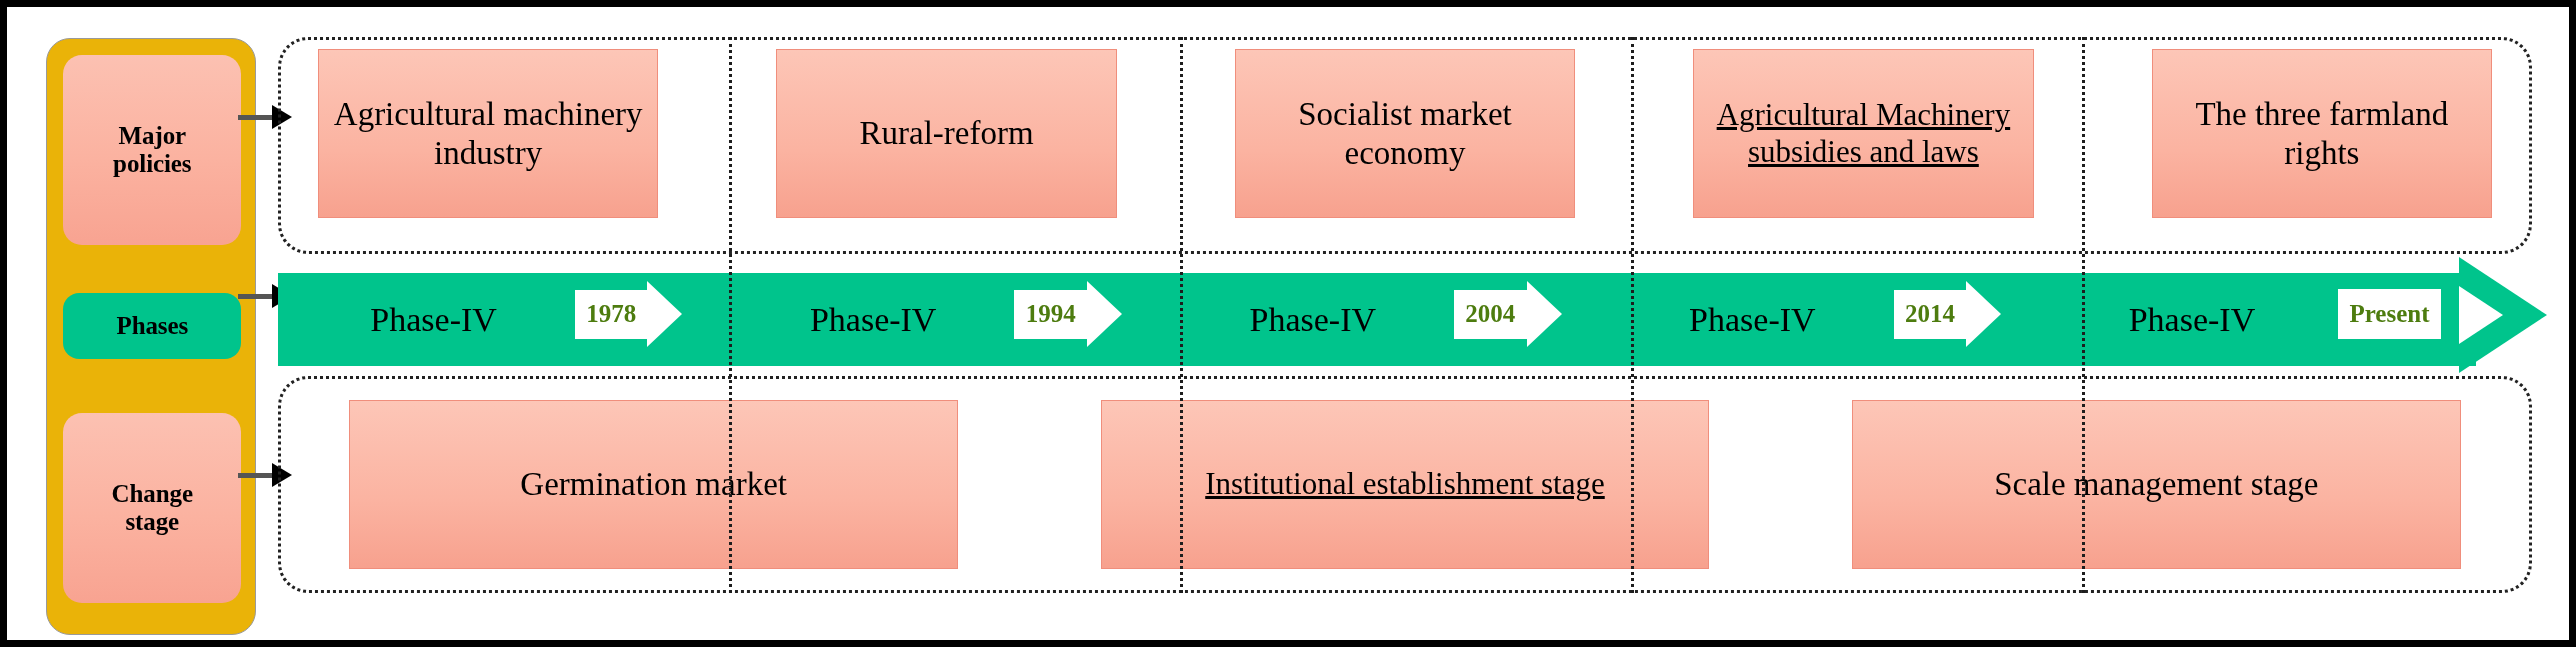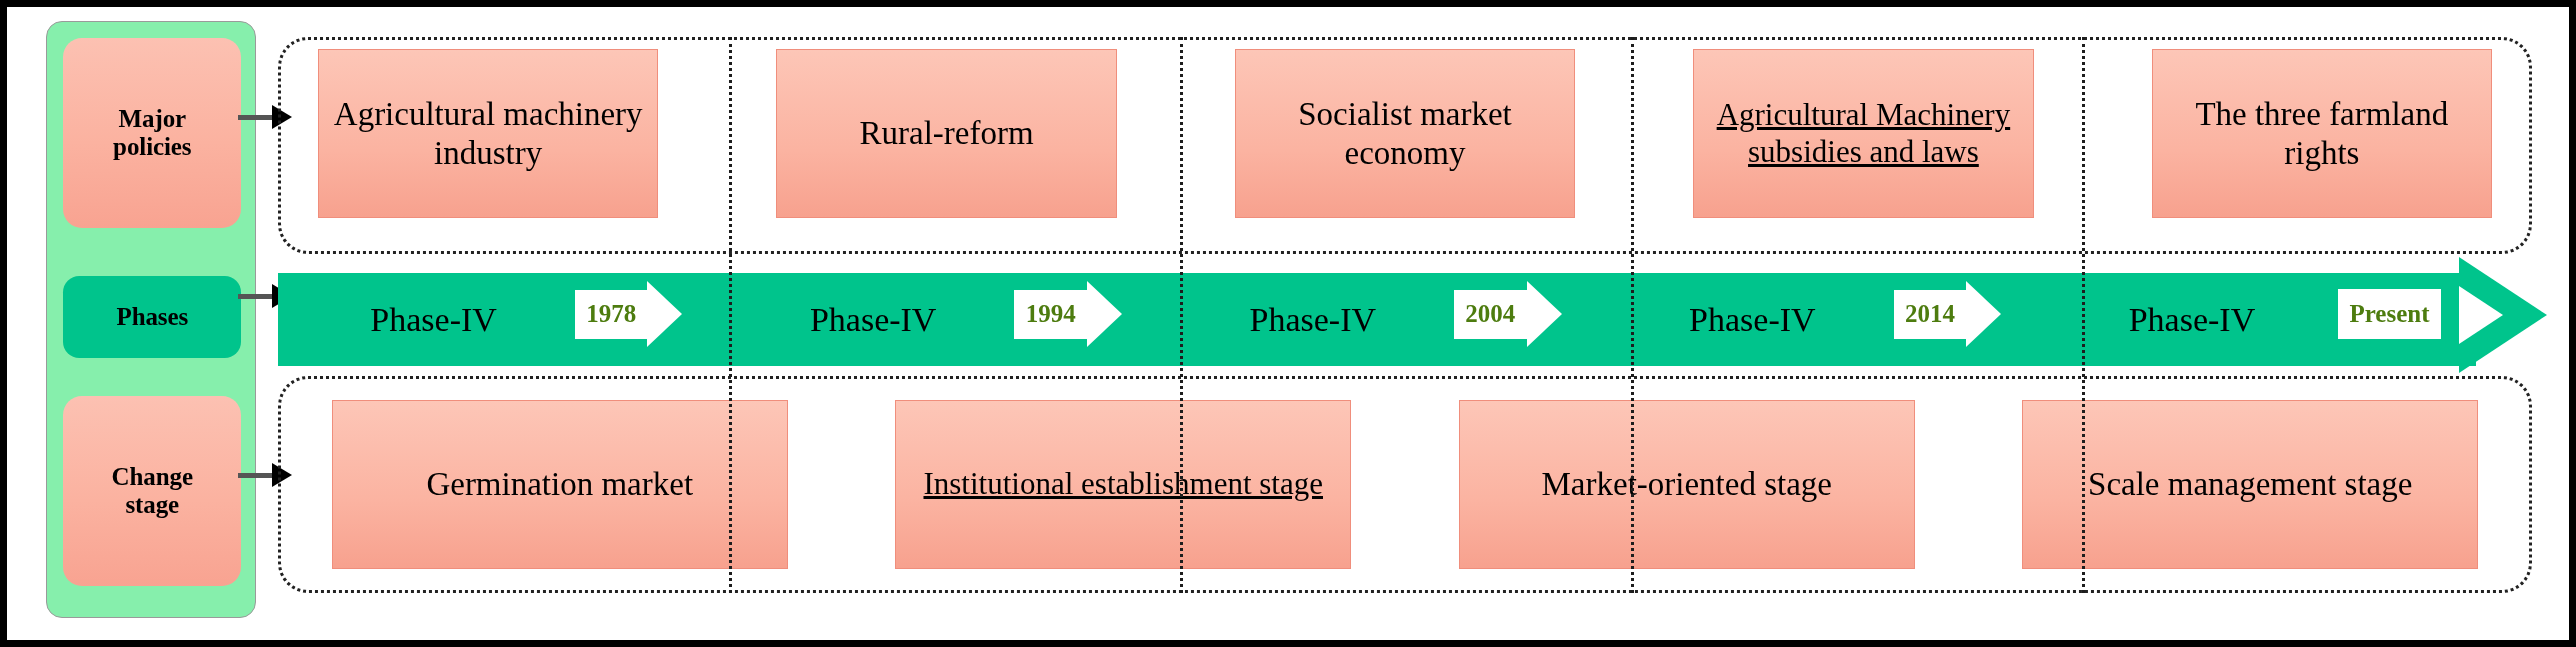--- a/index.html
+++ b/index.html
@@ -18,27 +18,27 @@
     box-sizing: border-box;
     border: 7px solid #000000;
     background: #ffffff;
     overflow: hidden;
   }
 
   
   #label-column {
     position: absolute;
     left: 39px;
-    top: 14px;
+    top: 31px;
     width: 210px;
     height: 597px;
     box-sizing: border-box;
     border: 1.9px solid #9a9a9a;
-    border-radius: 16px;
-    background: #86efac;
+    border-radius: 24px;
+    background: #eab308;
   }
   .label-chip {
     position: absolute;
     left: 16.3px;
     width: 178px;
     box-sizing: border-box;
     border-radius: 19px;
     display: flex;
     align-items: center;
     justify-content: center;
@@ -49,21 +49,21 @@
     color: #000000;
     letter-spacing: -0.1px;
   }
   .label-chip.pink {
     background: linear-gradient(180deg,#fcc1b2 0%, #fbb2a0 55%, #f8a391 100%);
   }
   .label-chip.green {
     background: #00c48c;
   }
   #chip-policies { top: 15.7px;  height: 190px; }
-  #chip-phases   { top: 254px; height: 82px; border-radius: 16.3px; text-align: center; }
+  #chip-phases   { top: 254px; height: 66px; border-radius: 16.3px; text-align: center; }
   #chip-stage    { top: 374px; height: 190px; }
 
   
   .connector {
     position: absolute;
     height: 5px;
     width: 35px;
     background: #555555;
   }
   .connector::after {
@@ -255,23 +255,20 @@
   </div>
 
   <div class="row" id="row-stage">
     <div class="cell">
       <div class="box">Germination market</div>
     </div>
     <div class="cell">
       <div class="box small">Institutional establishment stage</div>
     </div>
     <div class="cell">
-      <div class="box">Market-oriented stage</div>
-    </div>
-    <div class="cell">
       <div class="box">Scale management stage</div>
     </div>
   </div>
 
   <div id="timeline">
     <div class="phase-seg">
       <span class="phase-label">Phase-IV</span>
       <div class="year-marker">
         <div class="tag">1978</div>
         <div class="head"></div>

